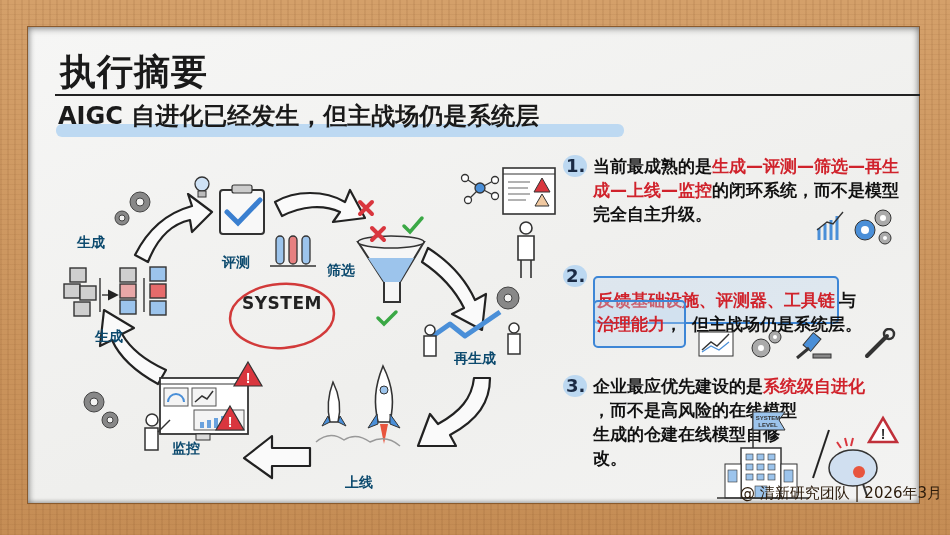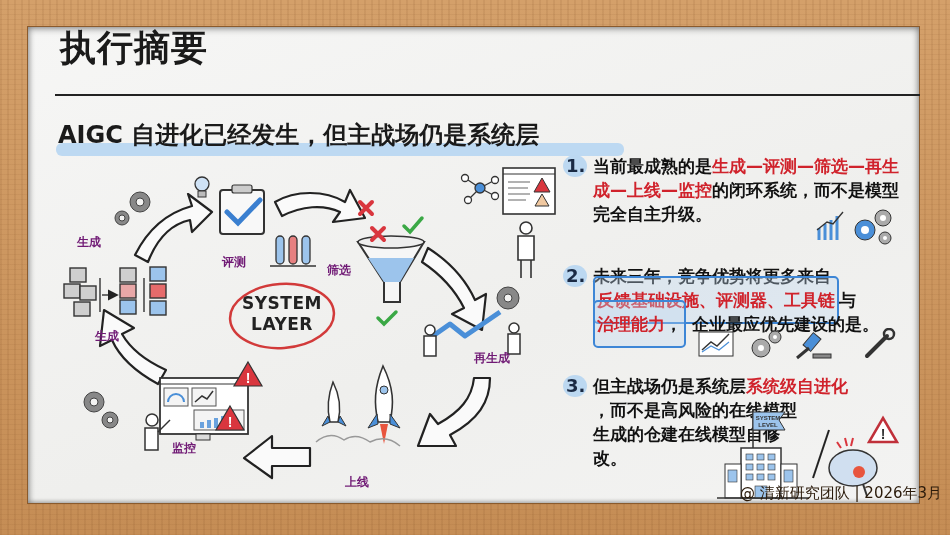--- a/index.html
+++ b/index.html
@@ -15,40 +15,40 @@
   }
   .board {
     position: absolute; left: 27px; top: 26px; width: 893px; height: 478px;
     background: linear-gradient(160deg, #f6f6f5 0%, #efefed 60%, #f3f3f2 100%);
     box-shadow: inset 0 3px 6px rgba(0,0,0,0.25), inset 0 -2px 4px rgba(0,0,0,0.12),
                 inset 3px 0 5px rgba(0,0,0,0.15), inset -3px 0 5px rgba(0,0,0,0.15);
     border: 1px solid #8a5a2c;
   }
 
   .page-title {
-    position: absolute; left: 60px; top: 24px;
+    position: absolute; left: 60px; top: 48px;
     font-size: 36px; font-weight: bold; color: #1a1a1a; letter-spacing: 1px;
   }
   .title-rule {
     position: absolute; left: 55px; top: 94px; width: 865px; height: 2px; background: #222;
   }
-  .subtitle-wrap { position: absolute; left: 58px; top: 119px; }
+  .subtitle-wrap { position: absolute; left: 58px; top: 100px; }
   .subtitle-highlight {
     position: absolute; left: -2px; top: 24px; width: 568px; height: 13px;
     background: #b7d6f2; border-radius: 6px; opacity: 0.9;
   }
   .subtitle {
     position: relative; font-size: 24px; font-weight: bold; color: #1a1a1a; white-space: nowrap;
   }
 
   
   .diagram { position: absolute; left: 40px; top: 150px; width: 520px; height: 350px; }
   .diagram svg { position: absolute; inset: 0; }
   .stage-label {
-    position: absolute; font-size: 12px; font-weight: bold; color: #701a75; white-space: nowrap;
+    position: absolute; font-size: 14px; font-weight: bold; color: #0c4a6e; white-space: nowrap;
   }
   .system-layer {
     position: absolute; left: 190px; top: 143px; width: 104px; text-align: center;
     font-size: 17px; font-weight: bold; color: #222; line-height: 21px; letter-spacing: 0.5px;
   }
 
   
   .points { position: absolute; left: 563px; top: 150px; width: 345px; }
   .point { position: relative; padding-left: 30px; font-size: 17px; font-weight: bold; color: #111; line-height: 24px; }
   .num-badge {
@@ -242,28 +242,27 @@
       <circle cx="70" cy="270" r="8"></circle>
         <circle cx="70" cy="270" r="3" fill="#f3f3f2"></circle>
     </g>
 
     <ellipse cx="242" cy="166" rx="52" ry="32" fill="none" stroke="#d23a3a" stroke-width="2.5" transform="rotate(-4 242 166)"></ellipse>
   </svg>
 
   <div class="stage-label" style="left:37px; top:84px;">生成</div>
   <div class="stage-label" style="left:182px; top:104px;text-align:center;">评测</div>
   <div class="stage-label" style="left:287px; top:112px;text-align:right;">筛选</div>
-  <div class="stage-label" style="left:434px; top:200px;">再生成</div>
+  <div class="stage-label" style="left:414px; top:200px;">再生成</div>
   <div class="stage-label" style="left:305px; top:324px;">上线</div>
   <div class="stage-label" style="left:132px; top:290px;text-align:center;">监控</div>
   <div class="stage-label" style="left:55px; top:178px;">生成</div>
 
   <div class="system-layer">
     <div>SYSTEM</div>
-    <div>LAYER</div>
   </div>
 </div>
 
 <div class="points">
 
   <div class="point" style="margin-top:4px;">
     <span class="num-badge">1.</span>
     <span>当前最成熟的是</span><span class="red">生成—评测—筛选—再生成—上线—监控</span><span>的闭环系统，而不是模型完全自主升级。</span>
   </div>
   <svg class="icon-row" style="left:252px; top:56px;" width="90" height="40">
@@ -272,24 +271,24 @@
     <circle cx="50" cy="24" r="10" fill="#4a8fd8" stroke="#333"></circle>
       <circle cx="50" cy="24" r="4" fill="#fff"></circle>
     <circle cx="68" cy="12" r="8" fill="#aaa" stroke="#333"></circle>
       <circle cx="68" cy="12" r="3" fill="#fff"></circle>
     <circle cx="70" cy="32" r="6" fill="#aaa" stroke="#333"></circle>
       <circle cx="70" cy="32" r="2" fill="#fff"></circle>
   </svg>
 
   <div class="point" style="margin-top:38px;">
     <span class="num-badge">2.</span>
-    <span>未来三年，竞争优势将更多来自</span><br>
+    <br>
     <span class="red boxed">反馈基础设施、评测器、工具链</span><span>与</span><br>
     <span class="boxed"><span class="red">治理能力</span><span>，</span></span>
-    <span>企业最应优先建设的是。</span>
+    <span>但主战场仍是系统层。</span>
   </div>
   <svg class="icon-row" style="left:134px; top:178px;" width="210" height="32">
     <g>
         <rect x="2" y="4" width="34" height="24" fill="#fff" stroke="#333"></rect>
         <path d="M5,22 L14,14 L20,18 L32,6" fill="none" stroke="#333" stroke-width="1.4"></path>
         <path d="M5,24 L14,18 L22,22 L32,14" fill="none" stroke="#4a8fd8" stroke-width="1.2"></path>
       </g>
     <g>
         <circle cx="64" cy="20" r="9" fill="#aaa" stroke="#333"></circle>
         <circle cx="64" cy="20" r="3" fill="#fff"></circle>
@@ -302,21 +301,21 @@
         <rect x="116" y="26" width="18" height="4" fill="#888" stroke="#333"></rect>
       </g>
     <g>
         <path d="M170,28 L190,8" stroke="#333" stroke-width="4" stroke-linecap="round"></path>
         <circle cx="192" cy="6" r="5" fill="none" stroke="#333" stroke-width="2.5"></circle>
       </g>
   </svg>
 
   <div class="point" style="margin-top:38px;">
     <span class="num-badge">3.</span>
-    <span>但主战场仍是系统层</span><span class="red">系统级自进化</span><span style="display:inline-block; width:215px; vertical-align:top;">，而不是高风险的在线模型生成的仓建在线模型自修改。</span>
+    <span>企业最应优先建设的是</span><span class="red">系统级自进化</span><span style="display:inline-block; width:215px; vertical-align:top;">，而不是高风险的在线模型生成的仓建在线模型自修改。</span>
   </div>
 
   <svg class="icon-row" style="left:150px; top:258px;" width="190" height="95">
     <g>
       <line x1="40" y1="2" x2="40" y2="40" stroke="#333" stroke-width="1.5"></line>
       <path d="M40,4 L72,4 L66,12 L72,22 L40,22 Z" fill="#9cc4ec" stroke="#333"></path>
       <text x="55" y="12" font-size="6" font-weight="bold" text-anchor="middle" fill="#333" font-family="Liberation Sans, sans-serif">SYSTEM</text>
       <text x="55" y="19" font-size="6" font-weight="bold" text-anchor="middle" fill="#333" font-family="Liberation Sans, sans-serif">LEVEL</text>
       <rect x="28" y="40" width="40" height="50" fill="#fff" stroke="#333" stroke-width="1.5"></rect>
       <rect x="12" y="56" width="16" height="34" fill="#fff" stroke="#333"></rect>

